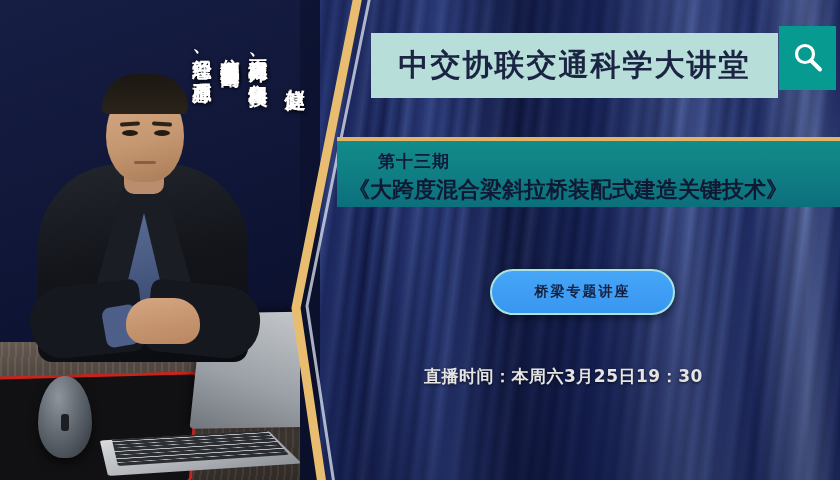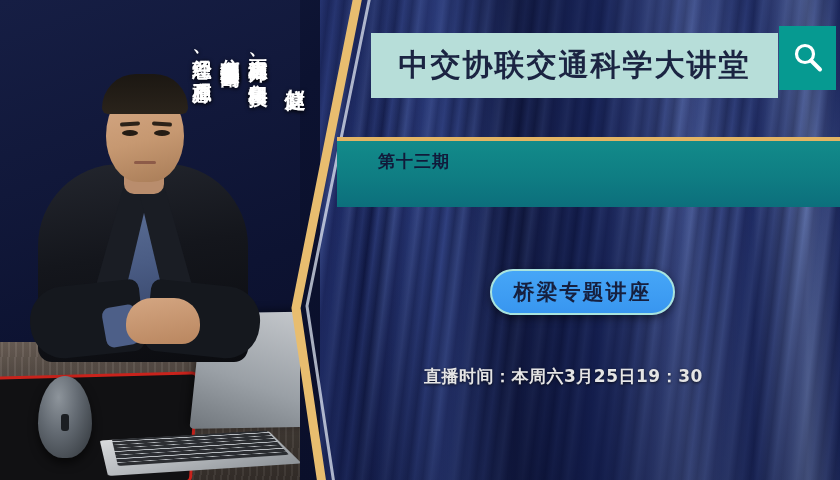--- a/index.html
+++ b/index.html
@@ -163,21 +163,21 @@
   }
 
   
   .pill{
     position:absolute; left:490px; top:269px; width:185px; height:46px;
     background:linear-gradient(180deg,#46a6f7 0%,#3896f0 100%);
     border:2px solid #a9e4de; border-radius:24px;
     display:flex; align-items:center; justify-content:center;
     box-shadow:0 3px 9px rgba(0,0,0,.45);
   }
-  .pill-text{ font-size:21px; font-weight:700; color:#16203f; letter-spacing:2px;
+  .pill-text{ font-size:14px; font-weight:700; color:#16203f; letter-spacing:2px;
     font-family:"DejaVu Sans","Liberation Sans",sans-serif; }
 
   
   .info{ position:absolute; left:424px; top:365px; width:400px; }
   .info-line{
     font-size:17px; font-weight:700; color:#e5e5e5; letter-spacing:.5px;
     font-family:"DejaVu Sans","Liberation Sans",sans-serif; margin-bottom:21px;
     text-shadow:0 1px 3px rgba(0,0,0,.7);
   }
 
@@ -239,20 +239,21 @@
   </div>
   <div class="search-box">
     <svg width="34" height="34" viewBox="0 0 34 34">
       <circle cx="14" cy="13" r="8.5" fill="none" stroke="#ffffff" stroke-width="3.2"></circle>
       <line x1="20" y1="19.5" x2="29" y2="28.5" stroke="#ffffff" stroke-width="4" stroke-linecap="round"></line>
     </svg>
   </div>
 
   <div class="sub-band">
     <div class="sub-line1">第十三期</div>
+    <div class="sub-line2">《大跨度混合梁斜拉桥装配式建造关键技术》</div>
   </div>
 
   <div class="pill">
     <span class="pill-text">桥梁专题讲座</span>
   </div>
 
   <div class="info">
     <div class="info-line">直播时间：本周六3月25日19：30</div>
   </div>
 

